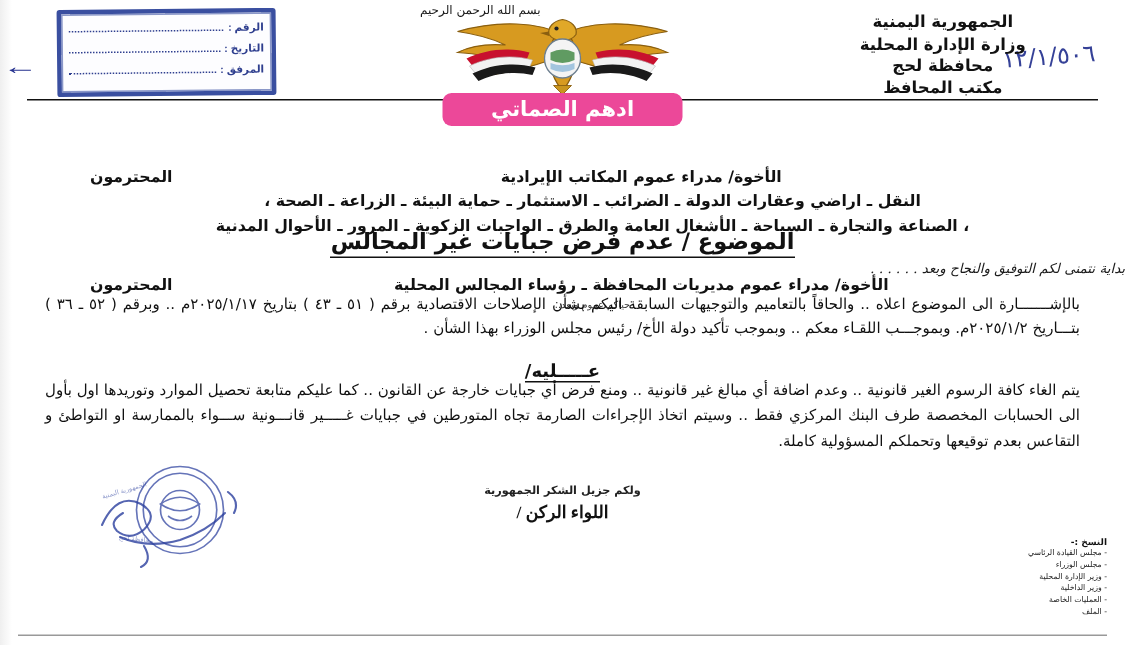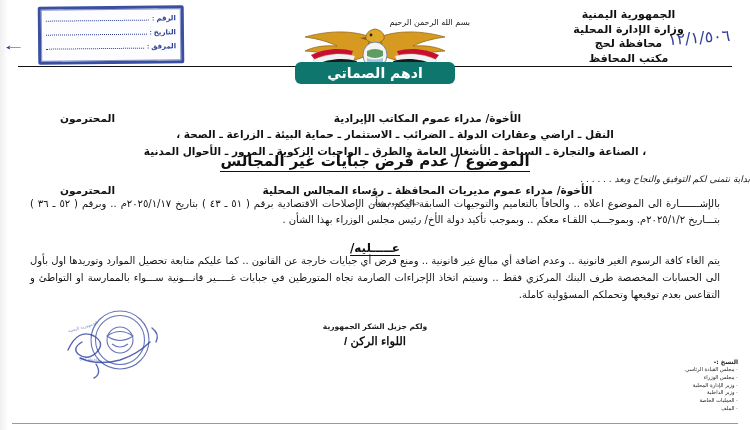--- a/index.html
+++ b/index.html
@@ -39,22 +39,22 @@
     font-family:"DejaVu Sans",sans-serif;
     transform:rotate(-4deg);letter-spacing:1px;
     opacity:.92;
   }
   .stamp-arrow{
     position:absolute;left:6px;top:36px;font-size:15px;color:#24318f;
     transform:scaleX(1.6);
   }
 
   .emblem{
-    position:absolute;left:0;right:0;top:18px;margin:auto;
-    width:190px;height:64px;text-align:right;
+    position:absolute;left:0;right:0;top:2px;margin:auto;
+    width:190px;height:64px;text-align:left;
   }
   .basmala{
     font-size:8px;color:#1a1a1a;letter-spacing:.5px;
     font-family:"DejaVu Sans",sans-serif;
     margin-bottom:-2px;
   }
   .eagle{display:block;margin:0 auto;}
 
   .letterhead{
     position:absolute;right:14px;top:8px;width:215px;
@@ -67,21 +67,21 @@
 
   .rule{
     position:absolute;left:18px;right:18px;top:66px;
     border-top:1.6px solid #111;
   }
 
   
   .name-badge{
     position:absolute;left:0;right:0;margin:auto;top:62px;
     width:160px;height:22px;border-radius:6px;
-    background:#0f766e;color:#fff;
+    background:#ec4899;color:#fff;
     display:flex;align-items:center;justify-content:center;
     font-size:14px;font-weight:bold;letter-spacing:1px;
     font-family:"DejaVu Sans",sans-serif;
     z-index:6;
   }
 
   
   .addressees{
     position:absolute;right:20px;left:60px;top:88px;
     direction:rtl;text-align:center;
@@ -149,21 +149,21 @@
     font-family:"DejaVu Sans",sans-serif;
   }
 
   
   .sign-block{
     position:absolute;left:0;right:0;top:334px;
     direction:rtl;text-align:center;
   }
   .sign-rank{
     font-size:11.5px;font-weight:bold;letter-spacing:2px;
-    font-family:Liberation Sans, sans-serif;
+    font-family:Liberation Serif, serif;
   }
   .sign-lines{
     margin-top:2px;direction:rtl;
   }
   .sign-lines div{
     font-size:11.5px;font-weight:bold;letter-spacing:1.4px;line-height:1.42;
     font-family:"DejaVu Sans",sans-serif;color:#111;
   }
 
   .seal{

